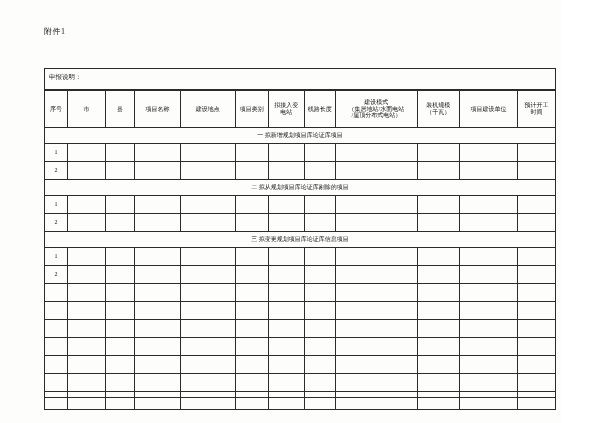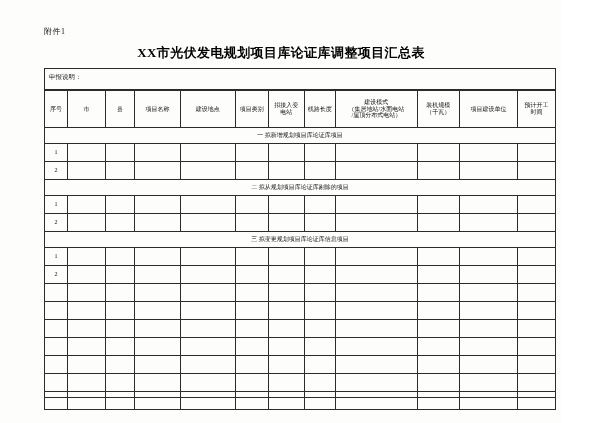--- a/index.html
+++ b/index.html
@@ -104,21 +104,20 @@
     pointer-events: none;
   }
 </style>
 </head>
 <body>
 
 <div class="page">
 
   <div class="attachment-label">附件1</div>
 
-  <div class="doc-title">XX市光伏发电规划项目库论证库调整项目汇总表</div>
 
   <div class="note-box">
     <div class="note-text">申报说明：</div>
   </div>
 
   <table class="main">
     <colgroup>
       <col style="width:22px">
       <col style="width:36px">
       <col style="width:28px">

